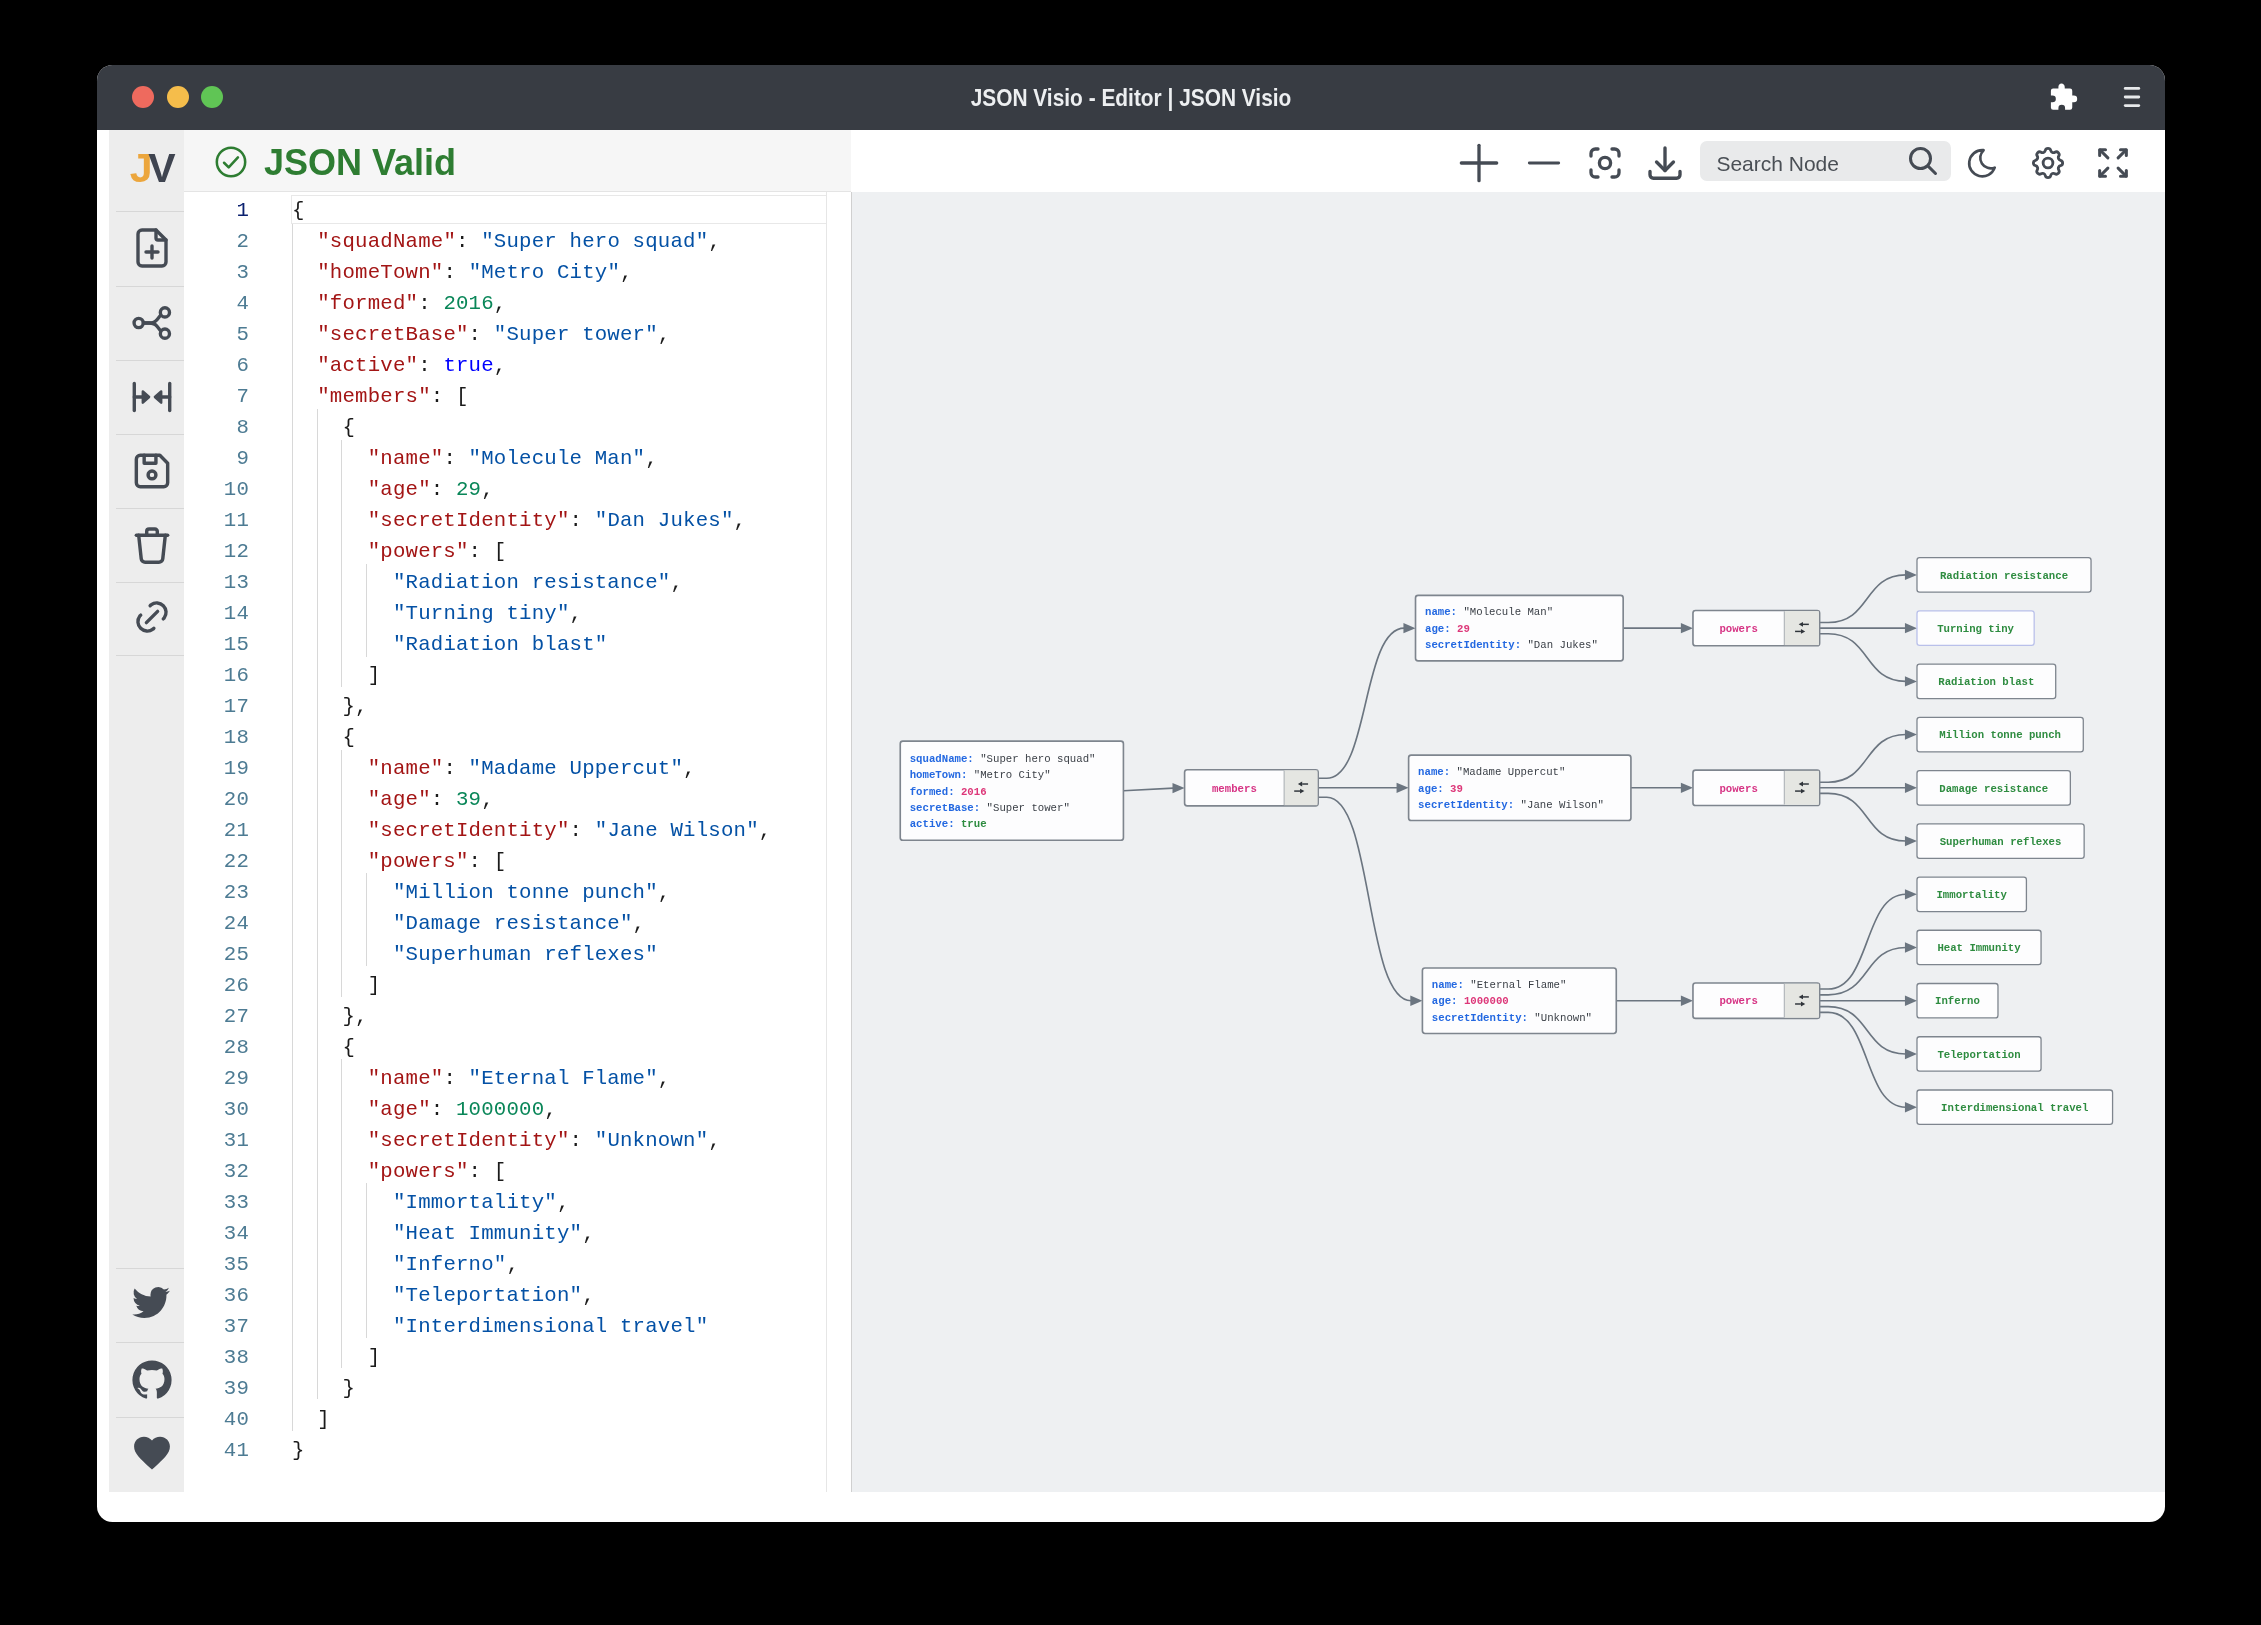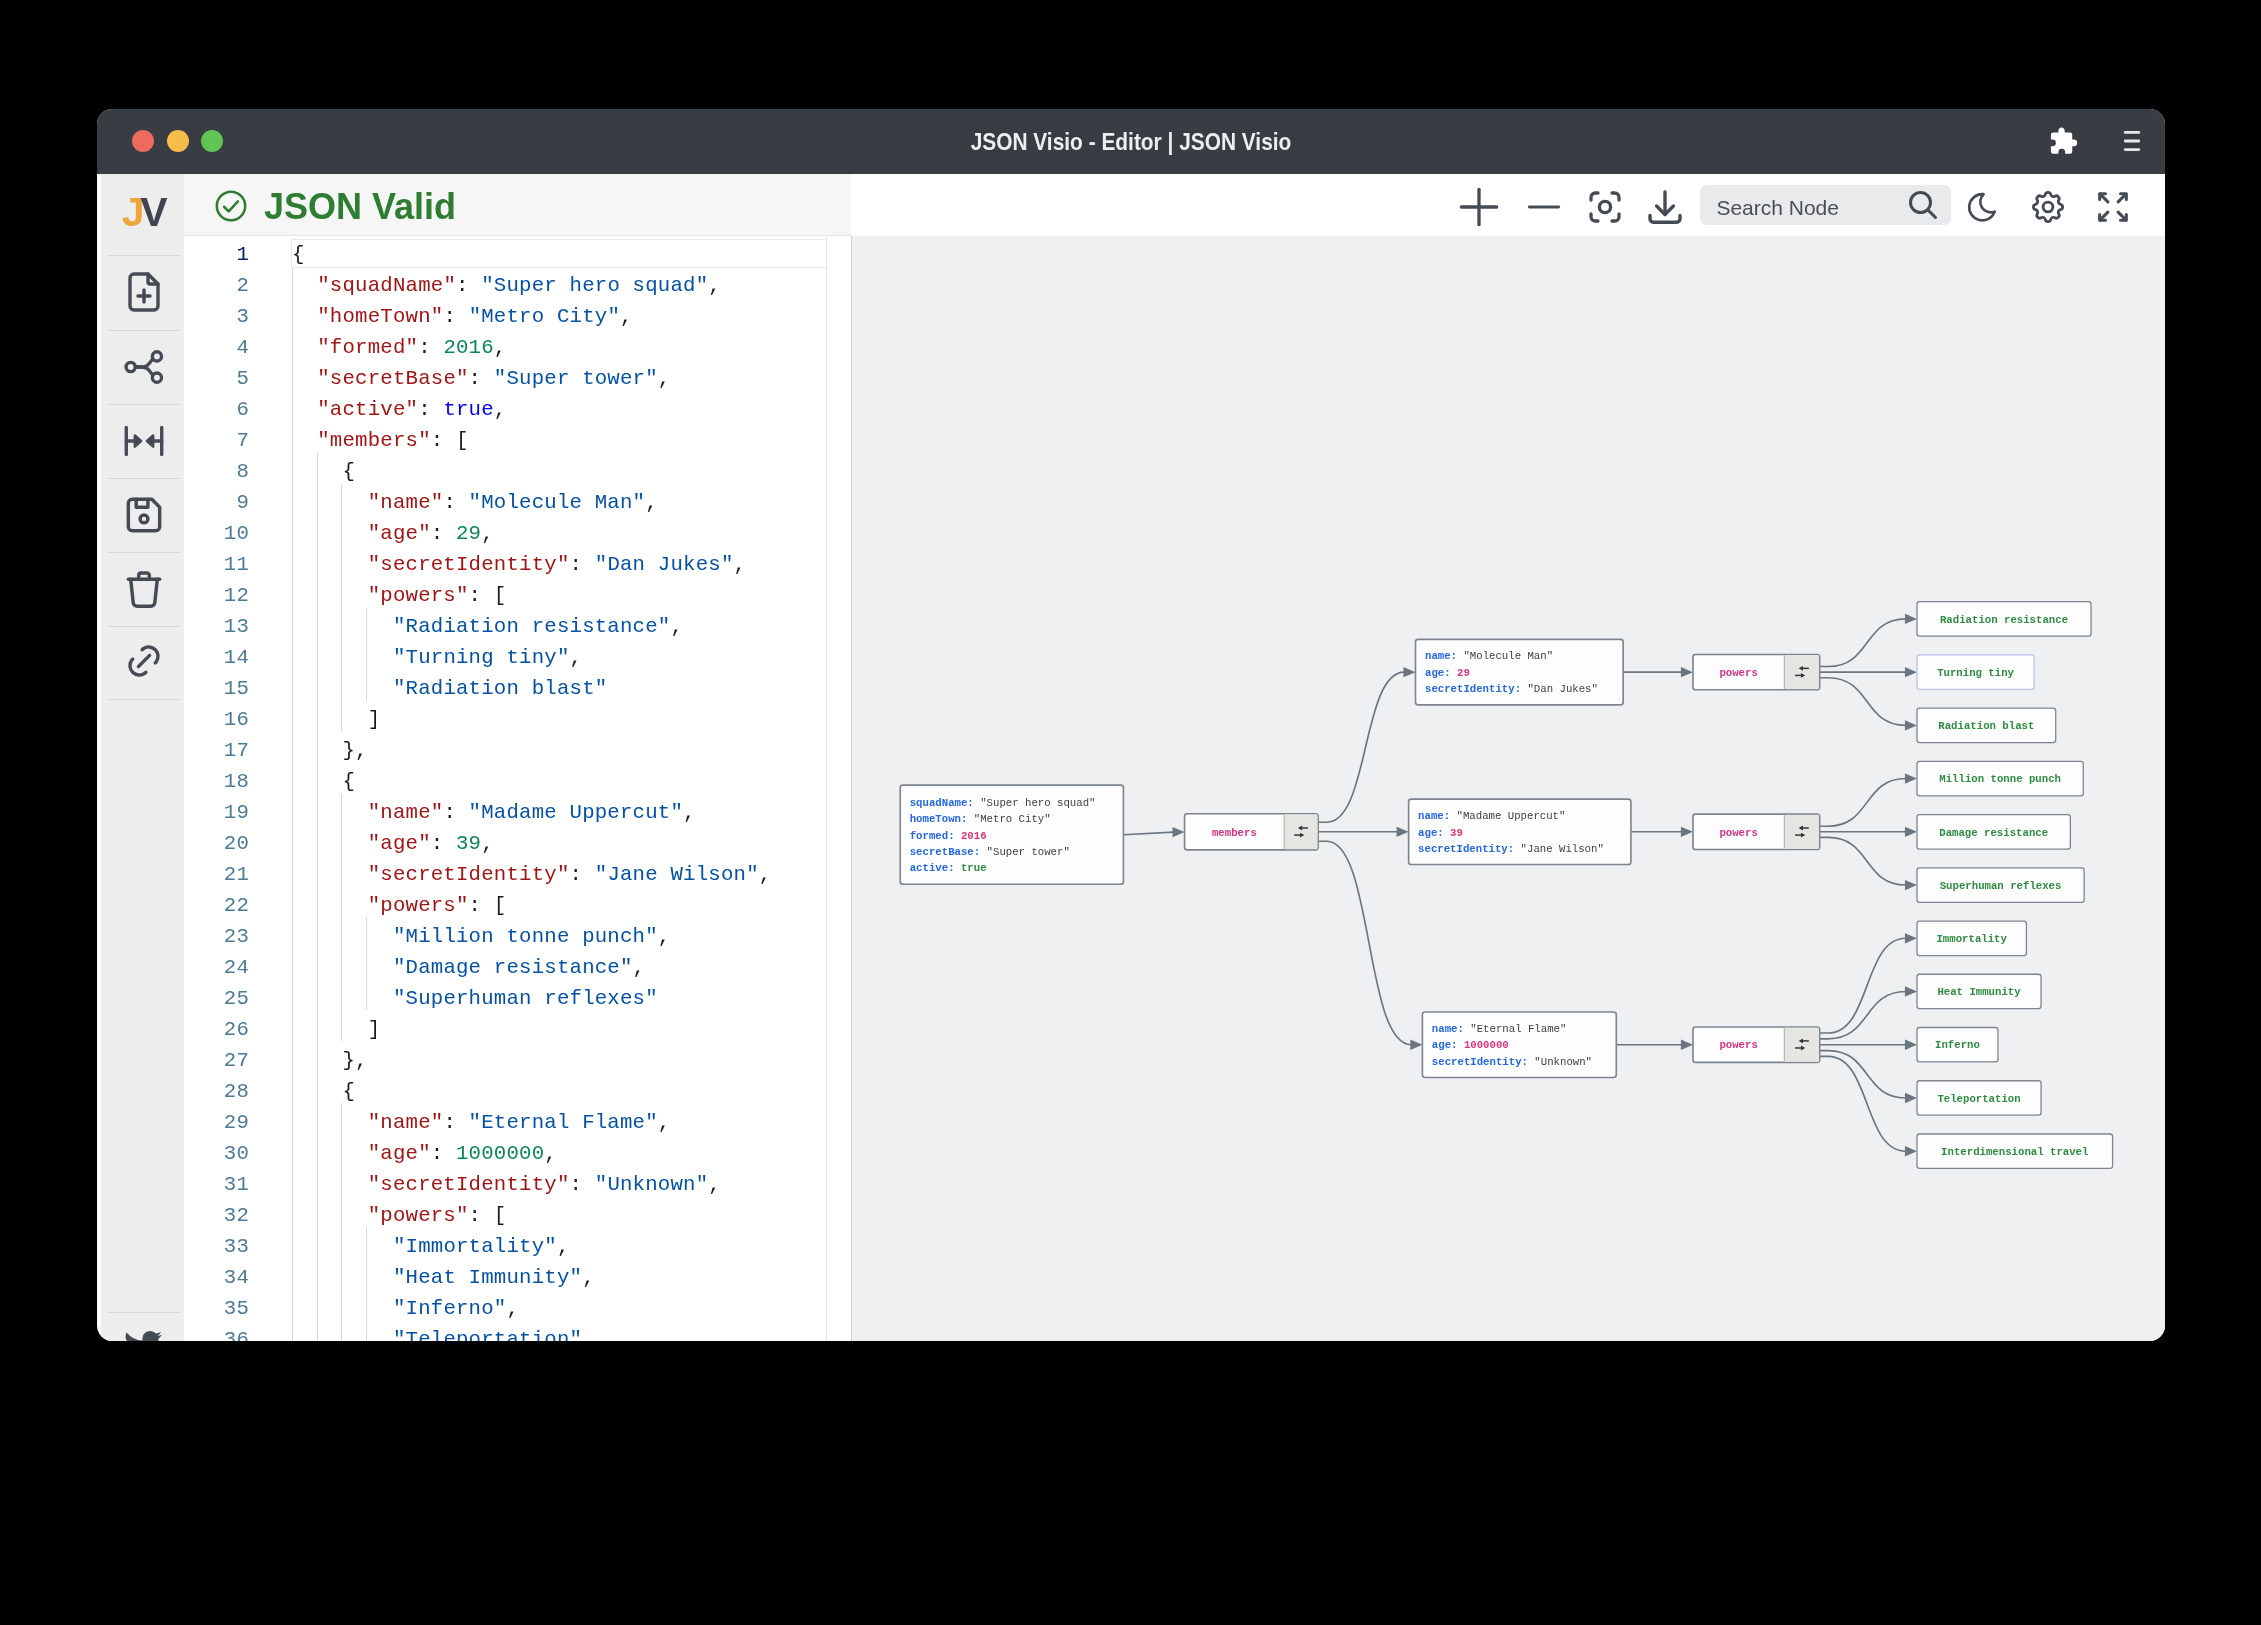--- a/index.html
+++ b/index.html
@@ -1,21 +1,21 @@
 <!DOCTYPE html>
 <html style="font-size:13.8px"><head>
 <meta charset="utf-8">
 <style>
 html,body{margin:0;padding:0;background:#000;width:2261px;height:1625px;overflow:hidden;}
 *{box-sizing:border-box;}
-#win{position:absolute;left:97px;top:65px;width:2068px;height:1232px;border-radius:15.5px;overflow:hidden;background:#ffffff;font-family:"Liberation Sans",sans-serif;margin-top:44px;}
+#win{position:absolute;left:97px;top:65px;width:2068px;height:1457px;border-radius:15.5px;overflow:hidden;background:#ffffff;font-family:"Liberation Sans",sans-serif;}
 #titlebar{position:absolute;left:0;top:0;width:2068px;height:65px;background:#383c43;}
 .tl{position:absolute;top:21px;width:22.4px;height:22.4px;border-radius:50%;}
 #title{position:absolute;left:0;top:0;width:2068px;height:65px;line-height:65px;text-align:center;color:#edeff1;font-size:24px;font-weight:700;transform:scaleX(.87);}
-#sidebar{position:absolute;left:4px;top:65px;width:86px;height:1362px;background:#ededed;border-right:0.9px solid #dadada;}
+#sidebar{position:absolute;left:12px;top:65px;width:86px;height:1362px;background:#ededed;border-right:0.9px solid #dadada;}
 .sdiv{position:absolute;left:6.9px;width:72px;height:0.9px;background:#d7d7d7;}
 #jv{position:absolute;left:20.7px;top:18px;font-size:41px;font-weight:700;letter-spacing:-4.3px;line-height:1;}
 #jv .j{color:#eca63d;}
 #jv .v{color:#3f4450;}
 #edheader{position:absolute;left:87px;top:65px;width:667px;height:62px;background:#f6f6f6;border-bottom:0.9px solid #e4e4e4;}
 #edheader .txt{position:absolute;left:80px;top:0;height:62px;line-height:65px;font-size:36px;font-weight:700;color:#2e7d32;}
 #toolbar{position:absolute;left:754px;top:65px;width:1314px;height:62px;background:#ffffff;}
 #editor{position:absolute;left:87px;top:127px;width:667px;height:1300px;background:#ffffff;}
 #canvas{position:absolute;left:754px;top:127px;width:1314px;height:1300px;background:#eef0f2;border-left:0.9px solid #d0d0d0;}
 pre{margin:0;font-family:"Liberation Mono",monospace;}

